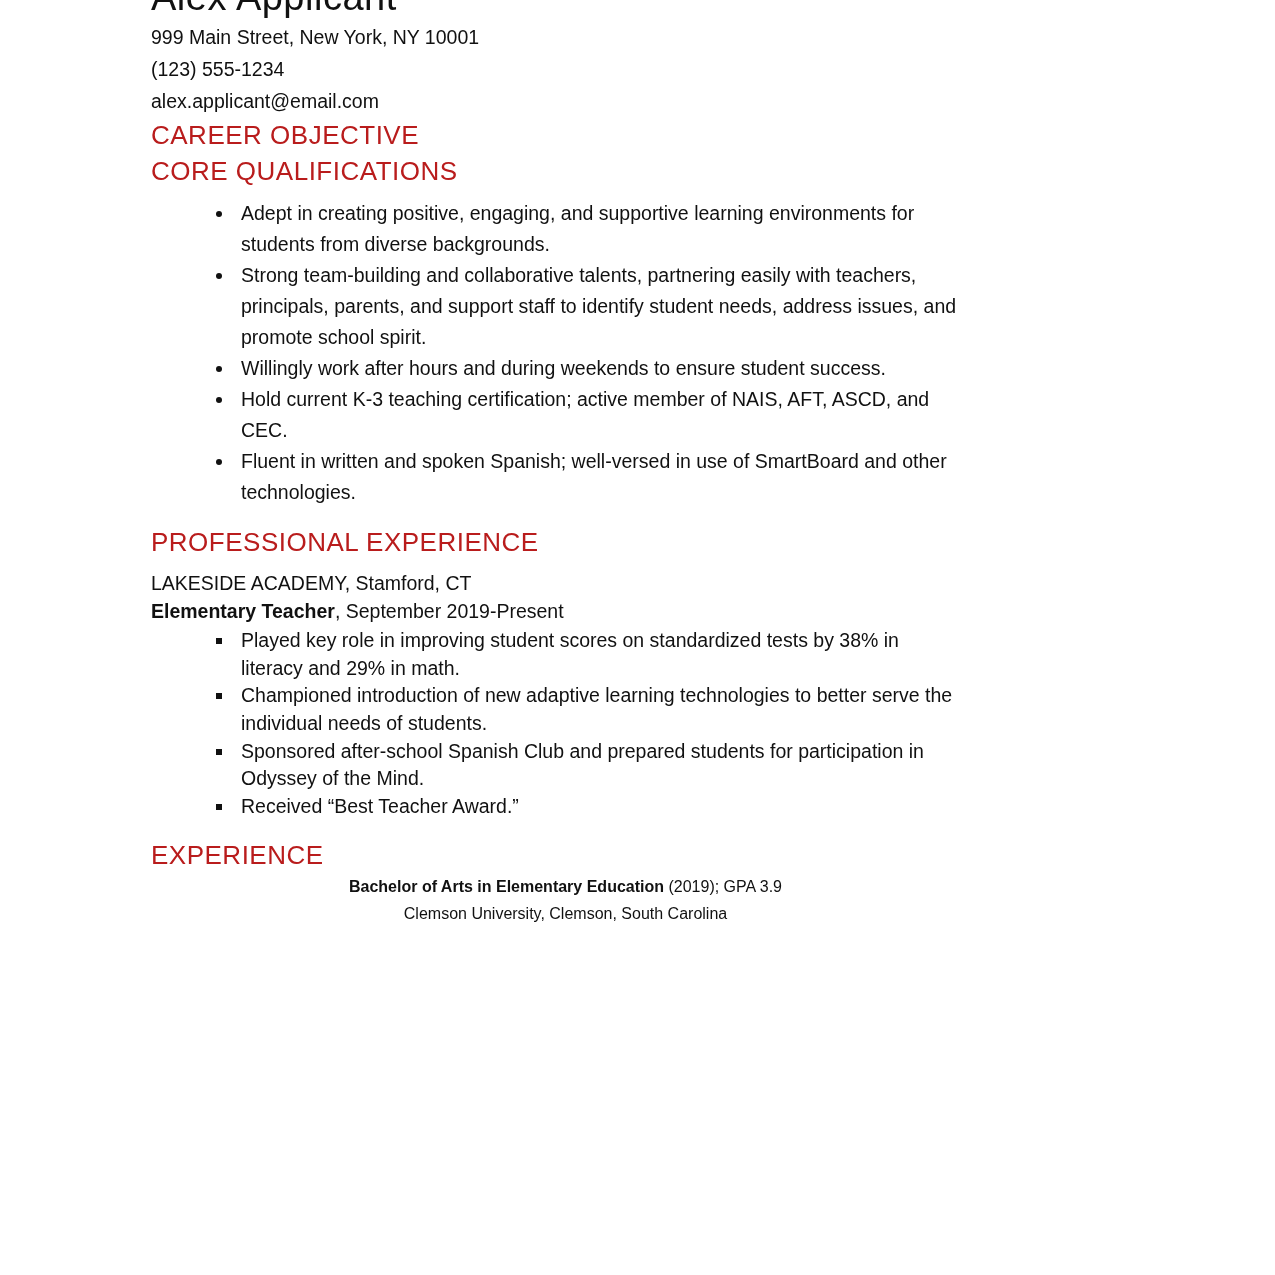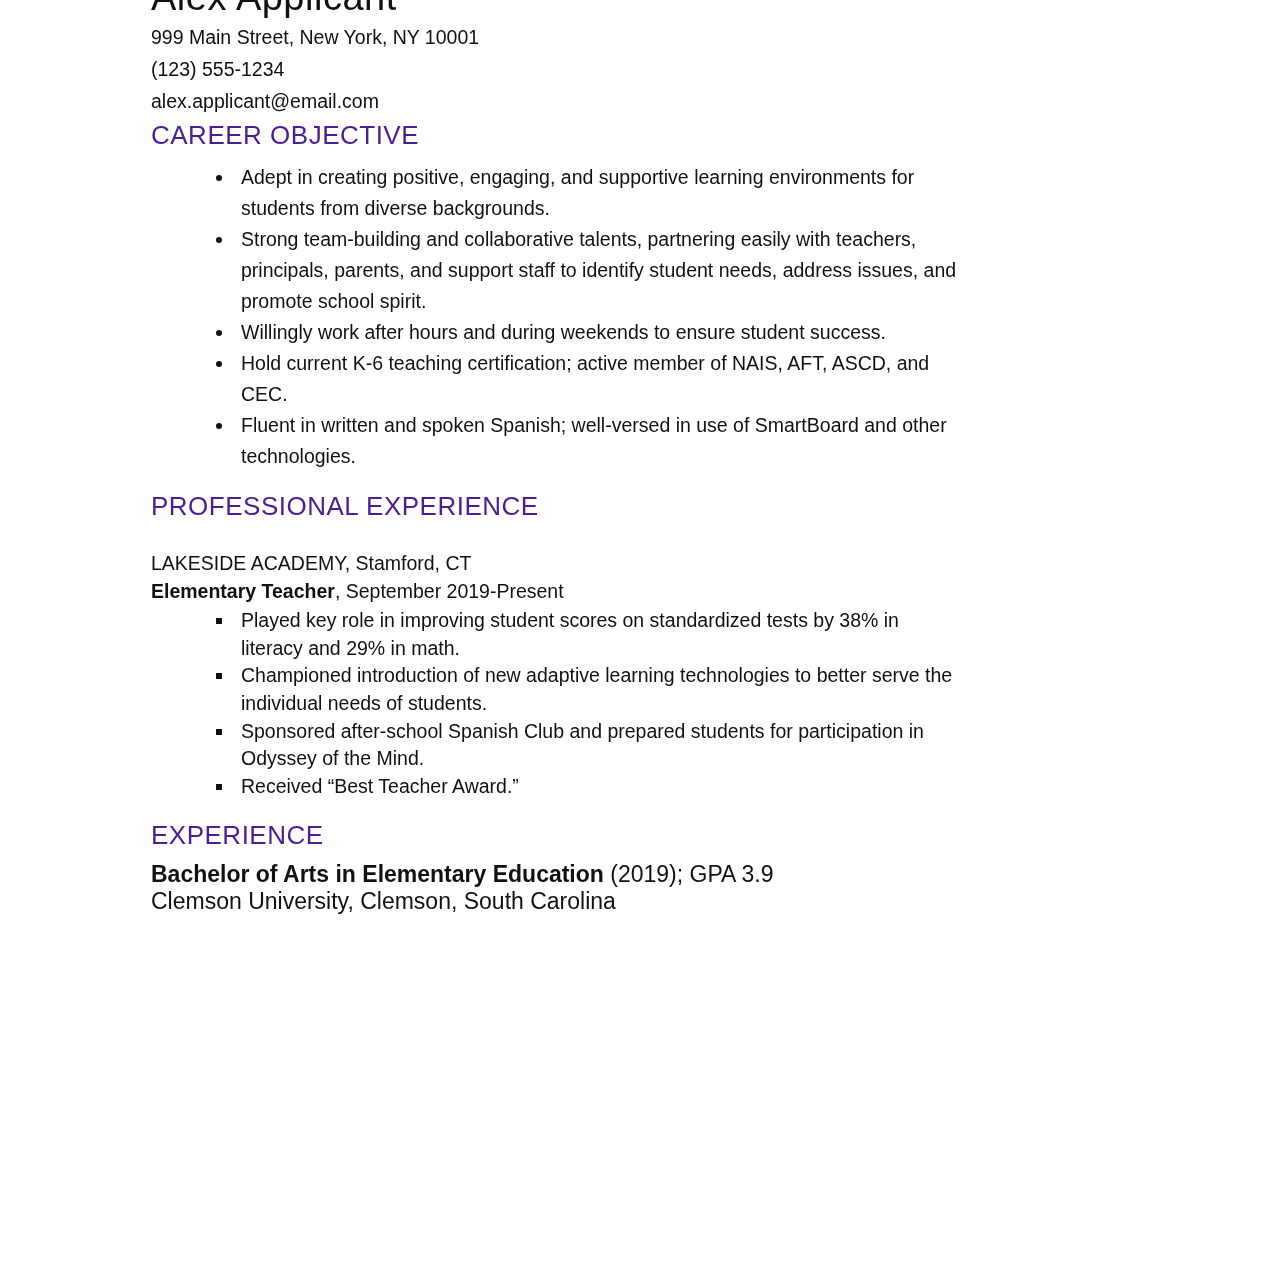--- a/index.html
+++ b/index.html
@@ -34,21 +34,21 @@
     font-size: 19.5px;
     line-height: 32px;
     margin-top: 1px;
   }
   h2.section-title {
     font-size: 26px;
     font-weight: 400;
     letter-spacing: 0.5px;
     line-height: 36px;
     margin: 0;
-    color: #4c1d95;
+    color: #b91c1c;
   }
   .h2-objective   { margin-top: 40px; }
   .h2-core        { margin-top: 62px; }
   .h2-experience  { margin-top: 54px; }
   .h2-education   { margin-top: 38px; }
   p.objective-body {
     font-size: 19.5px;
     line-height: 32.5px;
     margin: 26px 0 0 0;
   }
@@ -65,28 +65,28 @@
   ul.exp-bullets {
     margin-top: 1px;
     font-size: 19.5px;
     line-height: 27.7px;
     list-style-type: square;
   }
   ul.bullets li {
     padding-left: 6px;
   }
   .experience-block {
-    margin-top: 26px;
+    margin-top: 10px;
     font-size: 19.5px;
     line-height: 27.9px;
   }
   .education-block {
-    margin-top: 8px;
-    font-size: 23px;
+    font-size: 16px;
     line-height: 27.7px;
+    text-align: center;
   }
   .bold { font-weight: 700; }
   .italic { font-style: italic; }
   sup {
     font-size: 12.5px;
     line-height: 0;
     vertical-align: super;
   }
 </style>
 </head>
@@ -98,26 +98,27 @@
 
   <div class="contact">
     <div>999 Main Street, New York, NY 10001</div>
     <div>(123) 555-1234</div>
     <div>alex.applicant@email.com</div>
   </div>
 
   <h2 class="section-title h2-objective">CAREER OBJECTIVE</h2>
 
 
+  <h2 class="section-title h2-core">CORE QUALIFICATIONS</h2>
 
   <ul class="bullets core-bullets">
     <li>Adept in creating positive, engaging, and supportive learning environments for students from diverse backgrounds.</li>
     <li>Strong team-building and collaborative talents, partnering easily with teachers, principals, parents, and support staff to identify student needs, address issues, and promote school spirit.</li>
     <li>Willingly work after hours and during weekends to ensure student success.</li>
-    <li>Hold current K-6 teaching certification; active member of NAIS, AFT, ASCD, and CEC.</li>
+    <li>Hold current K-3 teaching certification; active member of NAIS, AFT, ASCD, and CEC.</li>
     <li>Fluent in written and spoken Spanish; well-versed in use of SmartBoard and other technologies.</li>
   </ul>
 
   <h2 class="section-title h2-experience">PROFESSIONAL EXPERIENCE</h2>
 
   <div class="experience-block">
     <div>LAKESIDE ACADEMY, Stamford, CT</div>
     <div>
       <span class="bold">Elementary Teacher</span><span>, September 2019-Present</span>
     </div>

